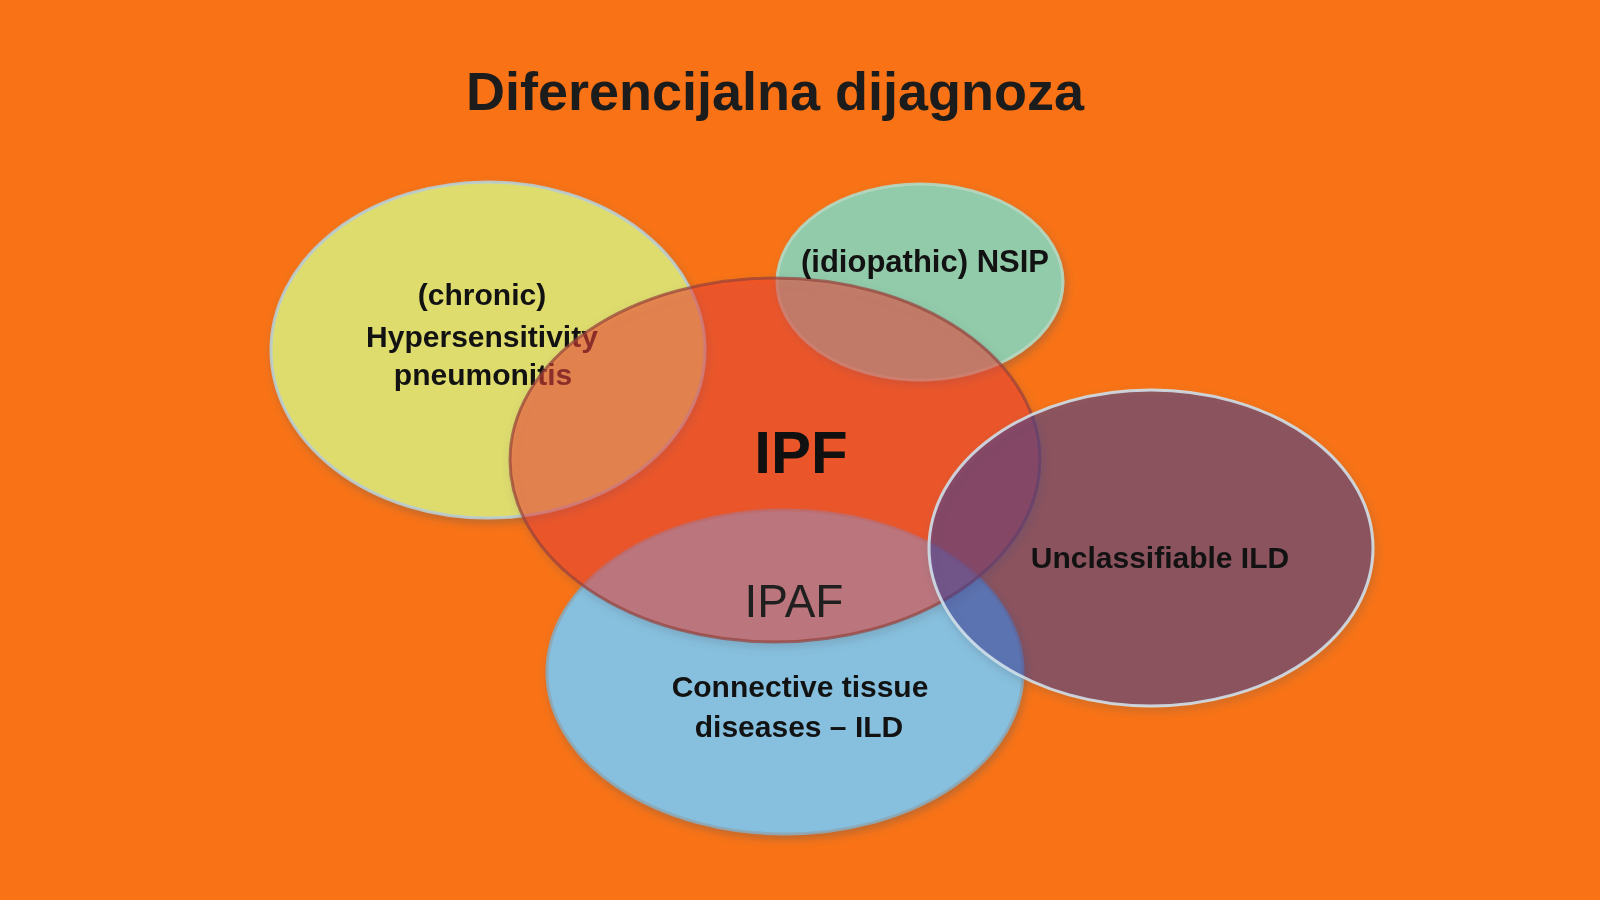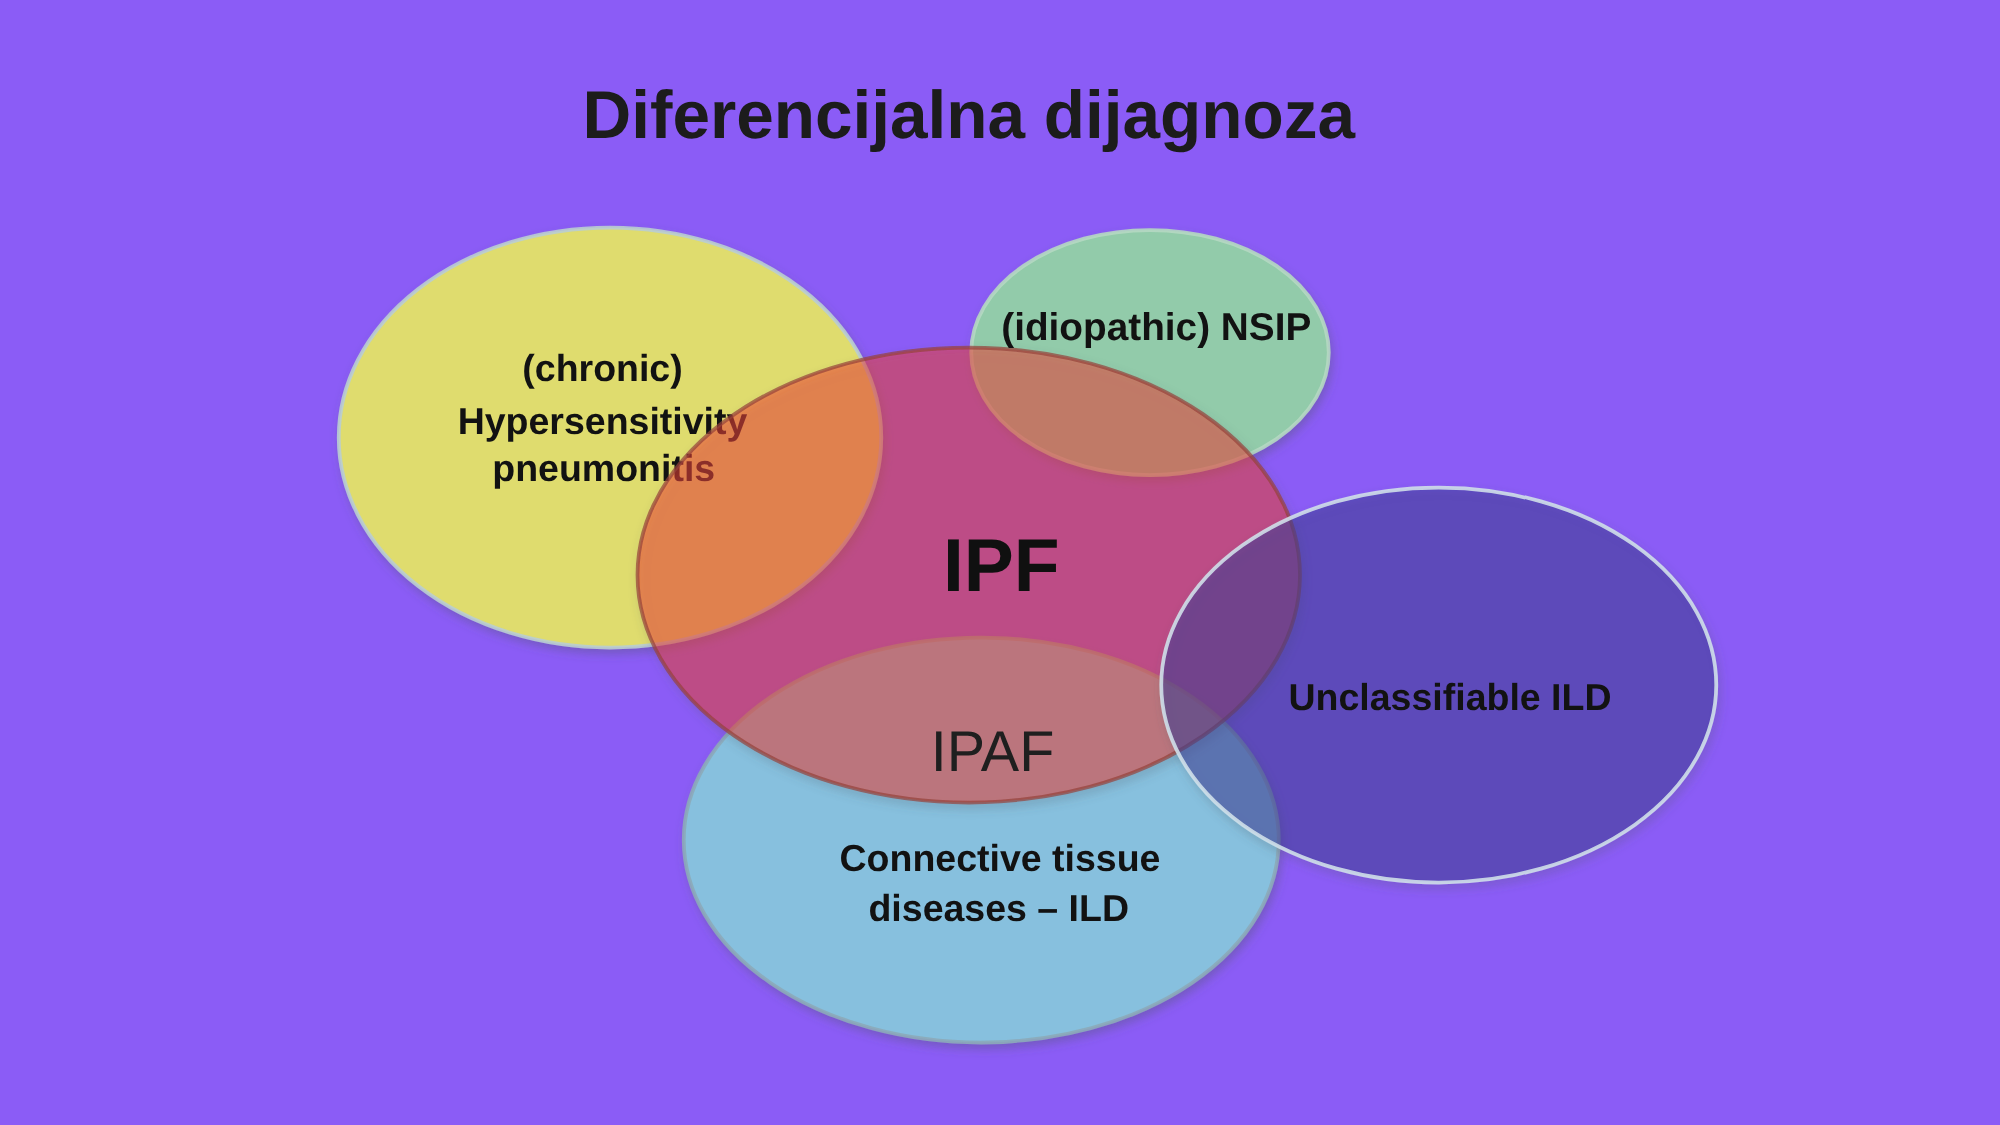--- a/index.html
+++ b/index.html
@@ -5,21 +5,21 @@
   html, body { margin: 0; padding: 0; }
   body {
     width: 1600px; height: 900px;
     background: #ffffff;
     font-family: "Liberation Sans", sans-serif;
     overflow: hidden;
   }
   .slide {
     position: relative;
     width: 1600px; height: 900px;
-    background: #8b5cf6;
+    background: #f97316;
   }
   svg { display: block; }
   .slide-title {
     font-family: "Liberation Sans", sans-serif;
     font-weight: bold;
     font-size: 54px;
     fill: #1c1c1c;
   }
   .set-label {
     font-family: "Liberation Sans", sans-serif;

